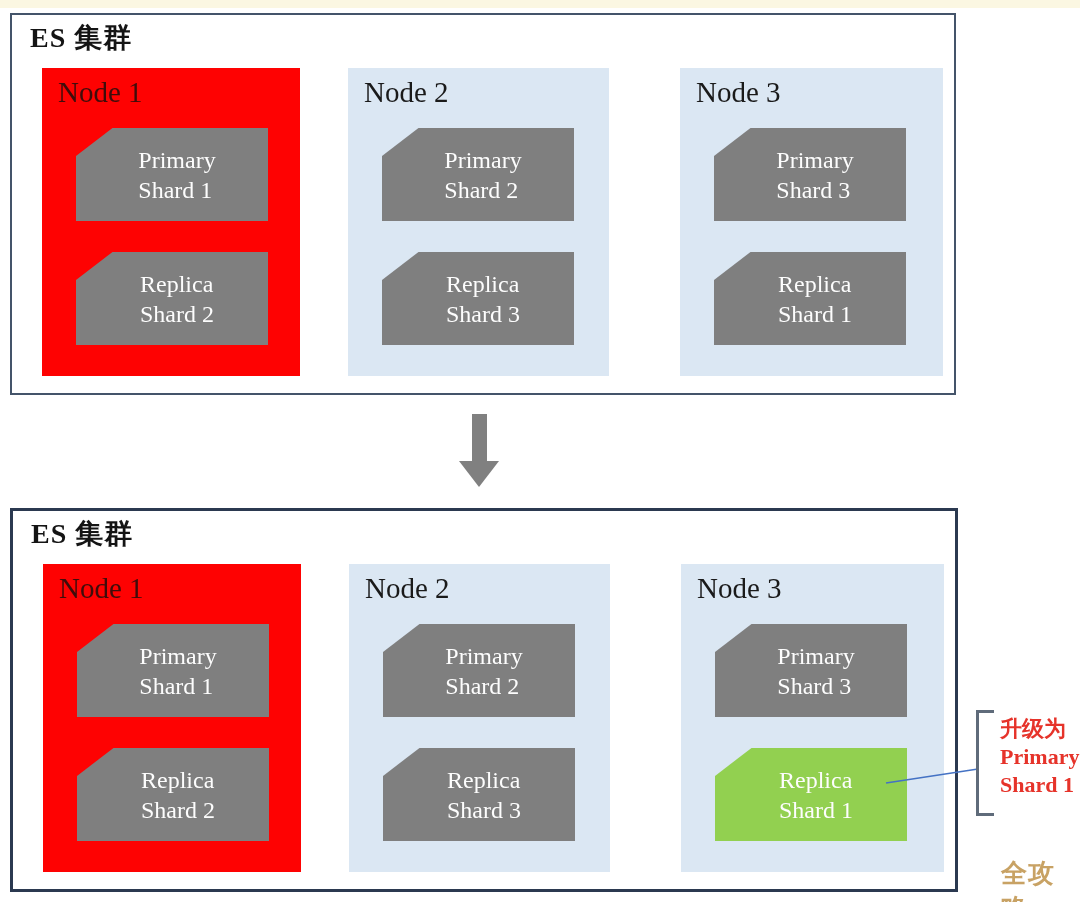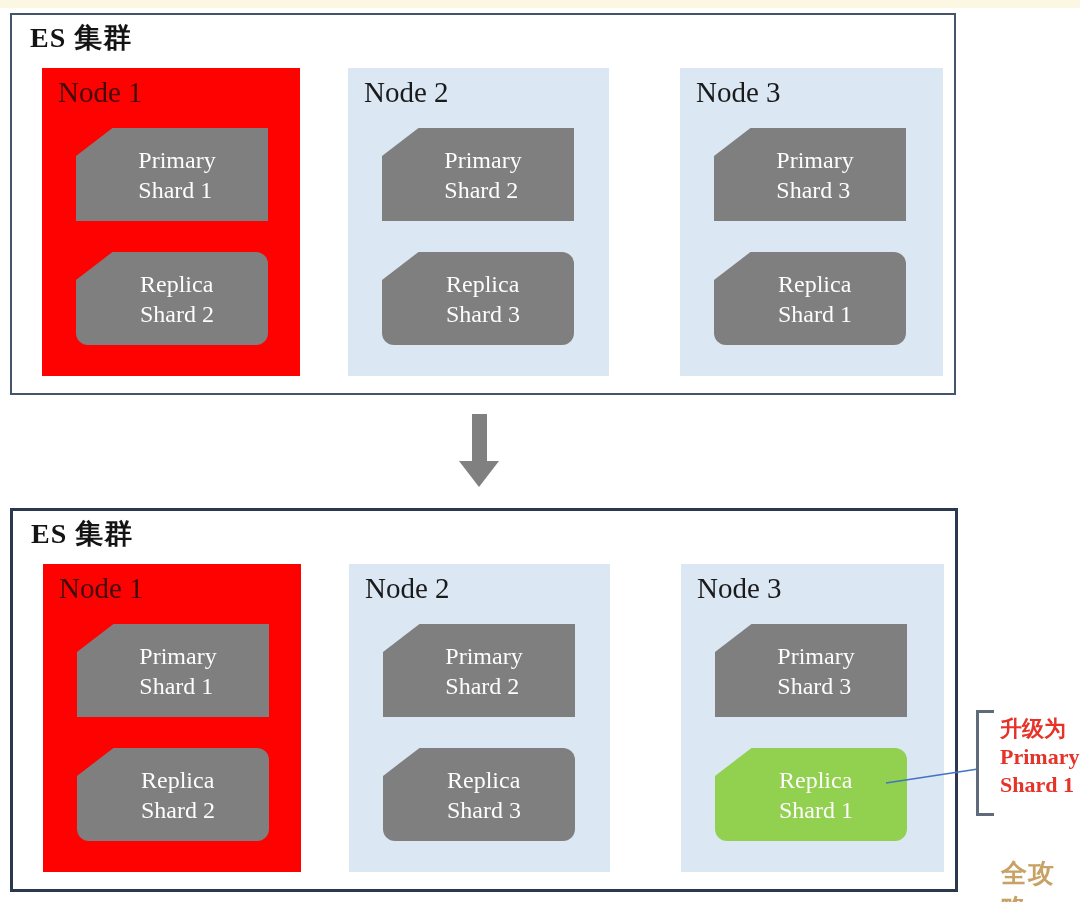--- a/index.html
+++ b/index.html
@@ -23,21 +23,21 @@
   .node3{left:668px;width:263px;}
   .node-label{font-size:29px;padding:8px 8px 0 16px;font-weight:400;}
 
   
   .shard{
     position:absolute;left:34px;width:192px;height:93px;
     clip-path:polygon(19% 0,100% 0,100% 100%,0 100%,0 30%);
     display:flex;align-items:center;justify-content:center;
   }
   .s-primary{top:60px;}
-  .s-replica{top:184px;border-radius:12px;}
+  .s-replica{top:184px;}
   .shard-text{color:#fdfdfd;font-size:24px;line-height:30px;text-align:left;padding-left:10px;}
   .shard-text span{display:block;}
 
   
   .arrow{position:absolute;left:459px;top:414px;width:40px;height:73px;}
   .arrow-shaft{position:absolute;left:13px;top:0;width:15px;height:48px;background:#808080;}
   .arrow-head{position:absolute;left:0;top:47px;width:0;height:0;
     border-left:20px solid transparent;border-right:20px solid transparent;border-top:26px solid #808080;}
 
   

